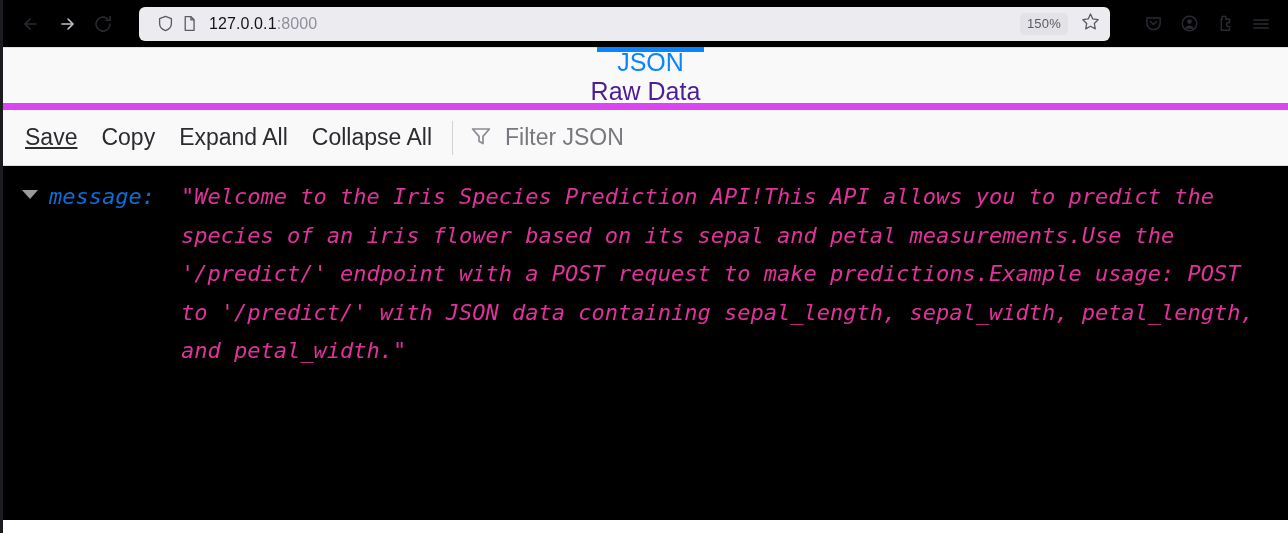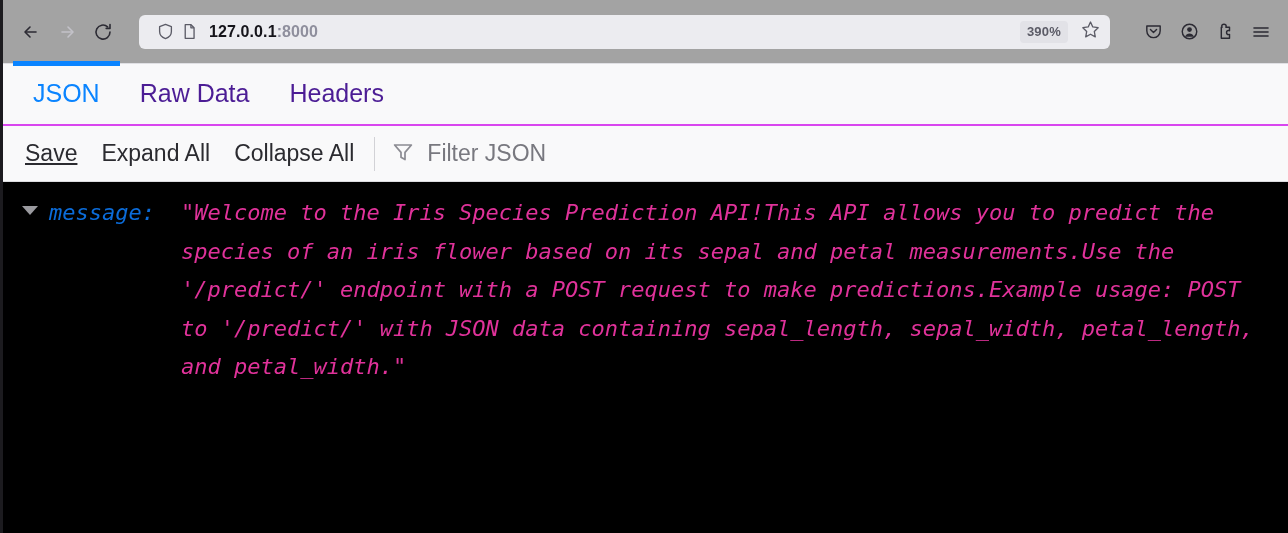--- a/index.html
+++ b/index.html
@@ -17,27 +17,26 @@
     width: 1288px;
     height: 533px;
     background: #ffffff;
     border-left: 3px solid #1c1b1f;
     overflow: hidden;
   }
 
   
   .navbar {
     position: relative;
-    height: 64px;
-    background: #a3a3a3;
+    height: 48px;
+    background: #000000;
     display: flex;
     align-items: center;
     padding: 0 10px;
     border-bottom: 1px solid #e0e0e4;
-    font-weight: bold;
   }
 
   .nav-btn {
     width: 36px;
     height: 32px;
     display: flex;
     align-items: center;
     justify-content: center;
     border-radius: 4px;
     flex: 0 0 auto;
@@ -105,22 +104,23 @@
     flex: 0 0 auto;
   }
   .nav-right .nav-btn { width: 34px; }
 
   
   .tabstrip {
     position: relative;
     height: 62px;
     background: #f9f9fa;
     display: flex;
-    align-items: flex-end;
-    border-bottom: 2px solid #d946ef;
+    align-items: center;
+    border-bottom: 7px solid #d946ef;
+    flex-direction: column;
   }
 
   .tab {
     height: 62px;
     display: flex;
     align-items: center;
     padding: 0 20px;
     font-size: 25px;
     color: #4c1d95;
     position: relative;
@@ -270,21 +270,21 @@
           <path d="M10 2.6 L16.2 4.9 V10 C16.2 14 13.2 16.4 10 17.4 C6.8 16.4 3.8 14 3.8 10 V4.9 Z"></path>
         </svg>
       </span>
       <span class="ub-icon">
         <svg width="19" height="19" viewBox="0 0 20 20" fill="none" stroke="#5b5b66" stroke-width="1.4" stroke-linejoin="round">
           <path d="M5.5 2.8 H11.6 L14.8 6 V17.2 H5.5 Z"></path>
           <path d="M11.5 2.9 V6.1 H14.7"></path>
         </svg>
       </span>
       <span class="url-text"><span>127.0.0.1</span><span class="url-port">:8000</span></span>
-      <span class="zoom-badge">390%</span>
+      <span class="zoom-badge">150%</span>
       <span class="star-btn">
         <span>
           <svg width="21" height="21" viewBox="0 0 22 22" fill="none" stroke="#5b5b66" stroke-width="1.4" stroke-linejoin="round">
             <path d="M11 3.2 L13.4 8.3 L19 9.1 L15 13.1 L16 18.7 L11 16 L6 18.7 L7 13.1 L3 9.1 L8.6 8.3 Z"></path>
           </svg>
         </span>
       </span>
     </div>
 
     <div class="nav-right">
@@ -331,20 +331,21 @@
     <div class="tab">
       <span>Raw Data</span>
     </div>
     <div class="tab">
       <span>Headers</span>
     </div>
   </div>
 
   <div class="jsontoolbar">
     <div class="tb-item">Save</div>
+    <div class="tb-item">Copy</div>
     <div class="tb-item">Expand All</div>
     <div class="tb-item">Collapse All</div>
     <div class="tb-divider"></div>
     <div class="filterbox">
       <span>
         <svg width="24" height="24" viewBox="0 0 24 24" fill="none" stroke="#8b8b92" stroke-width="1.7" stroke-linejoin="round">
           <path d="M3.6 5 H20.4 L14 12.4 V19.6 L10 17.2 V12.4 Z"></path>
         </svg>
       </span>
       <span class="filter-placeholder">Filter JSON</span>

